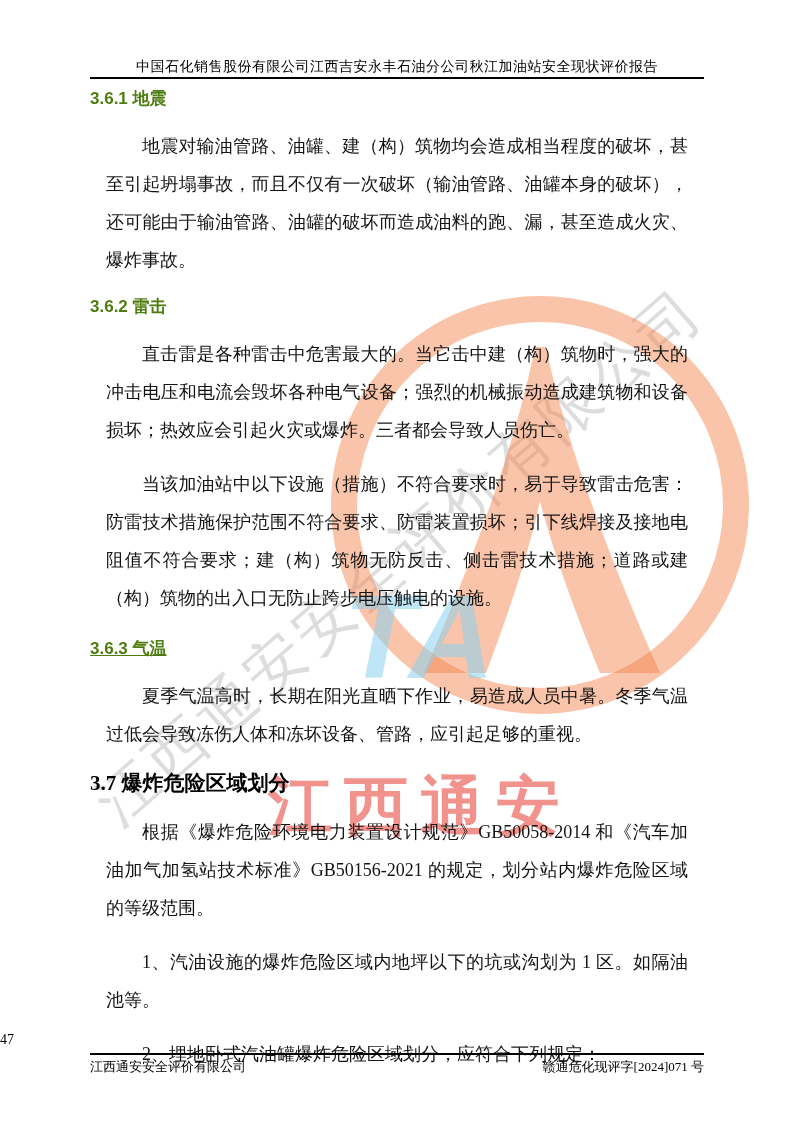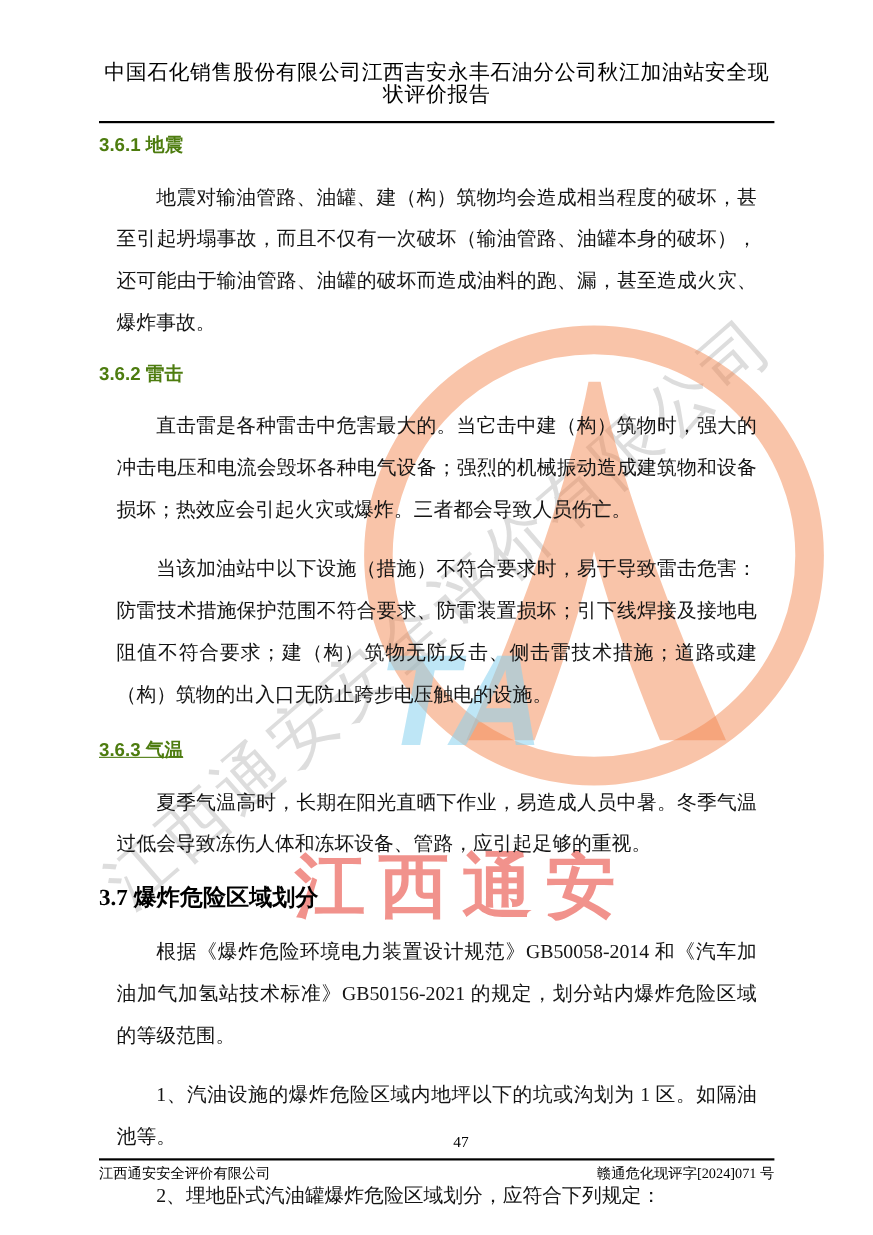--- a/index.html
+++ b/index.html
@@ -28,43 +28,43 @@
     position:absolute; left:420px; top:806px;
     transform:translate(-50%,-50%);
     white-space:nowrap; font-size:64px; font-weight:bold; letter-spacing:12px;
     color:rgba(230,56,46,0.55); font-family:"Liberation Serif", serif;
   }
 
   
   .content { position:absolute; inset:0; z-index:1; padding:0 90px; }
   .header { padding-top:57px; }
   .header-title {
-    text-align:center; font-size:19px; letter-spacing:0.5px; color:#000;
-    padding-bottom:13px; border-bottom:2px solid #000; line-height:20px;
+    text-align:center; font-size:14px; letter-spacing:0.5px; color:#000;
+    padding-bottom:0; border-bottom:2px solid #000; line-height:20px;
   }
   h2.sec {
     font-size:21px; font-weight:bold; line-height:28px; margin:16px 0 0;
     color:#000; font-family:"Liberation Serif", serif;
   }
   h2.sec37 { margin-top:6px; }
   h3.sub {
     font-size:17px; font-weight:bold; line-height:24px; margin:8px 0 0;
     color:#4d7c0f; font-family:"Liberation Sans", sans-serif;
   }
   h3.tight { margin-top:4px; }
   h3.mid { margin-top:20px;text-decoration:underline; }
   p.body {
     font-size:18px; line-height:38px; margin:16px;
     text-align:justify; text-indent:2em; color:#141414;
   }
 
   
   .pageno {
     position:absolute; left:0; right:0; top:1032px; z-index:1;
-    text-align:center; font-size:14px; color:#000;padding-left:44px;
+    text-align:left; font-size:14px; color:#000;
   }
   .footer-rule {
     position:absolute; left:90px; right:90px; top:1053px; z-index:1;
     border-top:2px solid #000;
   }
   .footer-row {
     position:absolute; left:90px; right:90px; top:1058px; z-index:1;
     display:flex; justify-content:space-between; font-size:13px; color:#000;
   }
 </style>

